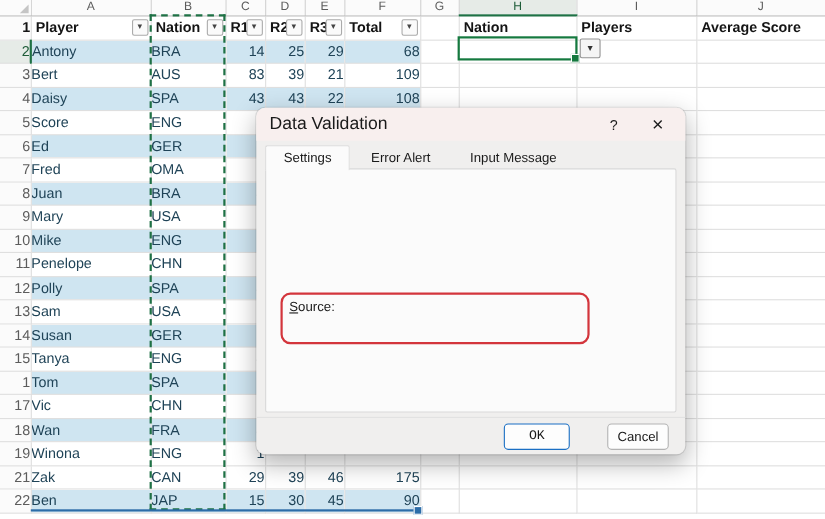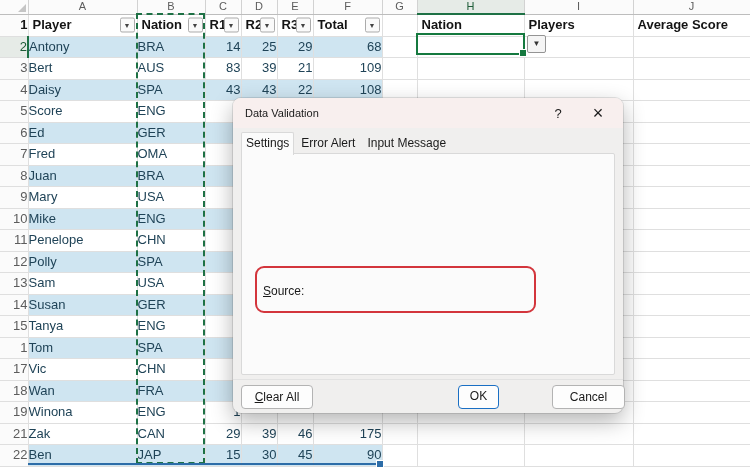--- a/index.html
+++ b/index.html
@@ -67,30 +67,30 @@
   .dialog{
     position:absolute;left:233px;top:98px;width:390px;height:315px;
     background:#f0efee;border-radius:8px;
     box-shadow:0 8px 22px rgba(0,0,0,.3),0 0 0 1px rgba(0,0,0,.1);
     font-size:12px;color:#1a1a1a;
   }
   .titlebar{
     position:absolute;left:0;top:0;right:0;height:30px;background:#f8efee;
     border-radius:8px 8px 0 0;
   }
-  .dlg-title{position:absolute;left:12px;top:0;line-height:30px;font-size:11px;}
+  .dlg-title{position:absolute;left:12px;top:0;line-height:30px;font-size:16px;}
   .winbtn{
     position:absolute;top:0;width:30px;height:30px;display:flex;align-items:center;justify-content:center;
     color:#1a1a1a;cursor:default;
   }
   .help{left:310px;font-size:13px;}
   .close{left:350px;font-size:18px;font-weight:normal;}
   .tabs{position:absolute;left:8px;top:34px;height:22px;display:flex;z-index:2;}
   .tab{
-    padding:0 4px;line-height:21px;height:21px;border:1px solid transparent;border-bottom:none;
+    padding:0 16px;line-height:21px;height:21px;border:1px solid transparent;border-bottom:none;
     margin-right:2px;color:#1a1a1a;
   }
   .tab.active{
     background:#fbfbfb;border-color:#d9d9d9;height:22px;border-radius:2px 2px 0 0;
   }
   .pane{
     position:absolute;left:8px;top:55px;width:374px;height:222px;background:#fbfbfb;
     border:1px solid #d9d9d9;border-radius:2px;box-sizing:border-box;z-index:1;
   }
   .dlg .lbl{position:absolute;line-height:13px;}
@@ -120,22 +120,22 @@
   .collapse-btn{
     position:absolute;right:2px;top:2px;width:21px;height:17px;border:1px solid #767676;border-radius:2px;
     background:#fff;box-sizing:border-box;display:flex;align-items:center;justify-content:center;
   }
   .sep{position:absolute;left:0;right:0;top:281px;border-top:1px solid #e2e2e2;}
   .btn{
     position:absolute;top:287px;height:24px;background:#fdfdfd;border:1px solid #b3b3b3;border-radius:4px;
     box-sizing:border-box;text-align:center;line-height:22px;font-size:12px;color:#1a1a1a;
   }
   .btn-clear{left:8px;width:72px;}
-  .btn-ok{left:225px;width:41px;border:1.5px solid #1a6fc4;line-height:21px;}
-  .btn-cancel{left:319px;width:73px;}
+  .btn-ok{left:225px;width:60px;border:1.5px solid #1a6fc4;line-height:21px;font-family:Liberation Mono, monospace;}
+  .btn-cancel{left:319px;width:56px;}
 </style>
 </head>
 <body>
 
 <table class="sheet">
   <colgroup>
     <col style="width:28px">
       <col style="width:109px">
       <col style="width:68px">
     <col style="width:36px">
@@ -532,34 +532,33 @@
   <div class="combo disabled" style="left:28px;top:153px;">
     <span>between</span>
     <span class="chev">
       <svg width="11" height="7">
           <path d="M1.5 1.5 L5.5 5.5 L9.5 1.5" stroke="#8a8a8a" stroke-width="1.3" fill="none"></path>
         </svg>
     </span>
   </div>
 
   <div class="red-box"></div>
-  <span class="lbl" style="left:30px;top:187px;z-index:6;"><span></span><span class="mn">S</span><span>ource:</span></span>
+  <span class="lbl" style="left:30px;top:175px;z-index:6;"><span></span><span class="mn">S</span><span>ource:</span></span>
 
   <div class="src-input">
     <span>=Nation</span>
     <span class="collapse-btn">
       <svg width="12" height="12" viewBox="0 0 12 12">
         <path d="M2 2 H10" stroke="#111" stroke-width="1.5" fill="none"></path>
         <path d="M6 11 V4.5" stroke="#111" stroke-width="1.5" fill="none"></path>
         <path d="M3.2 7.2 L6 4.4 L8.8 7.2" stroke="#111" stroke-width="1.5" fill="none"></path>
       </svg>
     </span>
   </div>
 
   <div class="cb off" style="left:13px;top:251px;width:14px;height:14px;"></div>
   <span class="lbl" style="left:33px;top:252px;"><span>A</span><span class="mn">p</span><span>ply these changes to all other cells with the same settings</span></span>
 
   <div class="sep"></div>
 
-  <div class="btn btn-clear"><span></span><span class="mn">C</span><span>lear All</span></div>
   <div class="btn btn-ok">OK</div>
   <div class="btn btn-cancel">Cancel</div>
 </div>
 
 </body></html>

